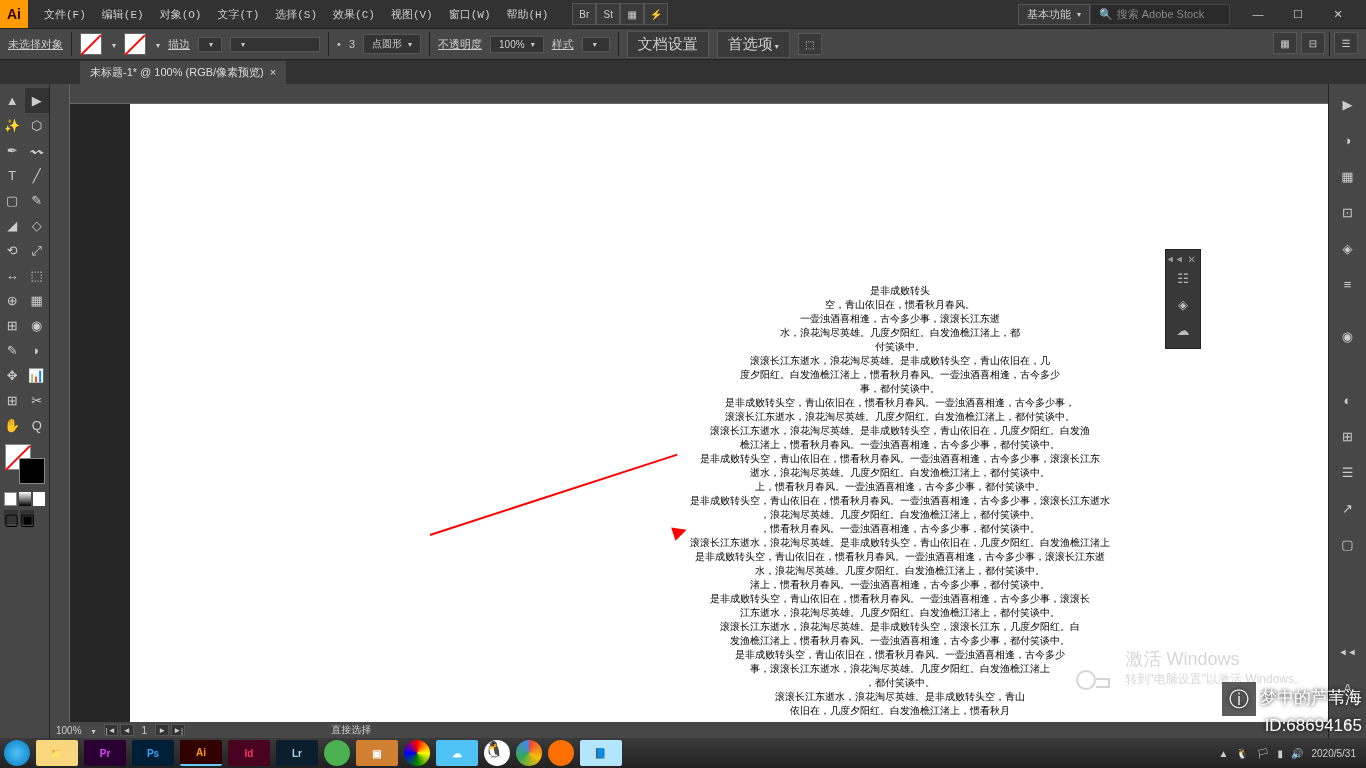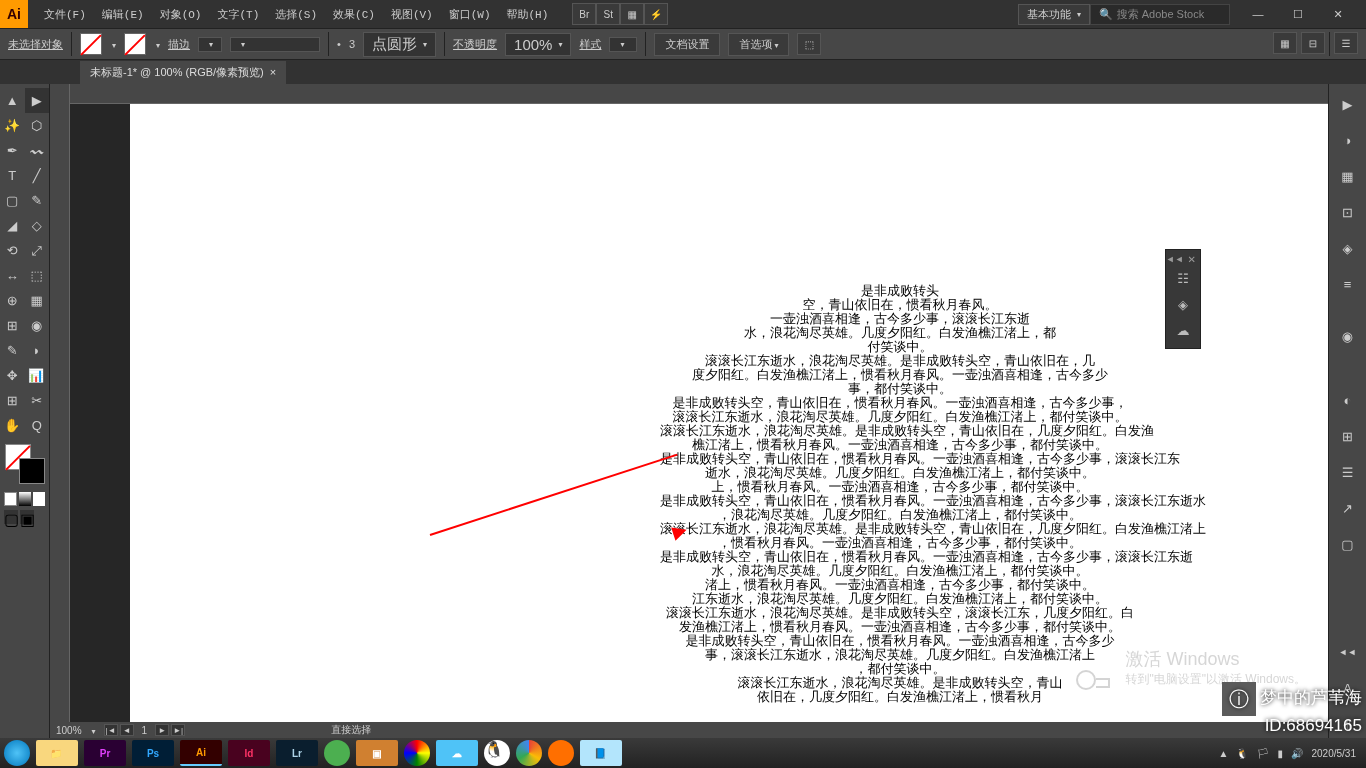--- a/index.html
+++ b/index.html
@@ -14,23 +14,23 @@
 .dropdown-basic { background: #3a3a3a; border: 1px solid #555; padding: 2px 8px; color: #ccc; font-size: 11px; display: flex; align-items: center; gap: 4px; }
 .search-box { background: #2a2a2a; border: 1px solid #444; padding: 2px 8px; color: #888; font-size: 11px; width: 140px; display: flex; align-items: center; gap: 4px; }
 .window-controls { display: flex; gap: 0; margin-left: 8px; }
 .win-btn { width: 40px; height: 26px; display: flex; align-items: center; justify-content: center; color: #ccc; cursor: pointer; }
 
 
 .optionsbar { height: 32px; background: #474747; border-top: 1px solid #222; border-bottom: 1px solid #222; display: flex; align-items: center; color: #ccc; font-size: 11px; padding: 0 8px; gap: 8px; }
 .stroke-fill { width: 22px; height: 22px; background: #fff; position: relative; border: 1px solid #666; }
 .stroke-fill.red-line::after { content: ''; position: absolute; width: 140%; height: 2px; background: red; top: 50%; left: -20%; transform: rotate(-45deg); }
 .opt-label { color: #ccc; text-decoration: underline; }
-.opt-drop { background: #333; border: 1px solid #555; color: #ccc; padding: 2px 8px; font-size: 15px; display: flex; align-items: center; gap: 4px;}
+.opt-drop { background: #333; border: 1px solid #555; color: #ccc; padding: 2px 8px; font-size: 10px; display: flex; align-items: center; gap: 4px;}
 .sep { width: 1px; height: 24px; background: #222; }
-.opt-btn { background: #3a3a3a; border: 1px solid #555; padding: 3px 10px; color: #ccc; font-size: 11px; cursor:pointer; }
+.opt-btn { background: #3a3a3a; border: 1px solid #555; padding: 3px 10px; color: #ccc; font-size: 15px; cursor:pointer; }
 .options-right { margin-left: auto; display: flex; gap: 4px; }
 
 
 .tabs { height: 24px; background: #323232; display: flex; align-items: center; padding-left: 80px; }
 .tab { background: #474747; color: #ddd; padding: 4px 10px; font-size: 11px; display: flex; align-items: center; gap: 6px; }
 .tab-close { cursor: pointer; }
 
 
 .main { display: flex; height: calc(768px - 28px - 32px - 24px - 30px); }
 
@@ -44,21 +44,21 @@
 .fsb-fill::after{ content:''; position:absolute; width:140%; height:2px; background:red; top:50%; left:-20%; transform:rotate(-45deg);}
 .fsb-stroke { width: 26px; height: 26px; background: #000; border: 1px solid #888; position: absolute; bottom: 0; right: 0; }
 .color-row { display: flex; padding: 2px 4px; gap: 2px; }
 .csw { width: 14px; height: 14px; }
 
 
 .canvas-wrap { flex: 1; background: #262626; position: relative; overflow: hidden; }
 .rulers-h { position: absolute; top: 0; left: 20px; right: 0; height: 20px; background: #474747; border-bottom: 1px solid #666; }
 .rulers-v { position: absolute; top: 0; left: 0; width: 20px; bottom: 0; background: #474747; border-right: 1px solid #666; }
 .artboard { position: absolute; top: 20px; left: 80px; width: 1220px; height: 680px; background: #fff; }
-.text-shape { position: absolute; top: 180px; left: 530px; width: 480px; font-size: 13px; line-height: 14px; color: #000; text-align: center; }
+.text-shape { position: absolute; top: 180px; left: 530px; width: 480px; font-size: 10px; line-height: 14px; color: #000; text-align: center; }
 .text-line { white-space: nowrap; }
 .arrow-line { position: absolute; top: 430px; left: 300px; width: 260px; height: 2px; background: red; transform-origin: left center; transform: rotate(-18deg); }
 .arrow-head { position: absolute; top: 421px; left: 543px; width: 0; height: 0; border-left: 14px solid red; border-top: 7px solid transparent; border-bottom: 7px solid transparent; transform: rotate(-18deg);}
 
 
 .right-panels { width: 38px; background: #474747; border-left: 1px solid #222; display: flex; flex-direction: column; align-items: center; padding-top: 6px; gap: 8px; }
 .panel-ico { width: 28px; height: 28px; display: flex; align-items: center; justify-content: center; color: #ccc; font-size: 13px; cursor: pointer; border-radius: 2px; }
 
 
 .bottombar { position: absolute; bottom: 30px; left: 50px; right: 38px; height: 16px; background: #474747; display: flex; align-items: center; color: #ccc; font-size: 10px; padding: 0 6px; gap: 8px; }
@@ -248,25 +248,26 @@
           <div class="text-line">事，都付笑谈中。</div>
           <div class="text-line">是非成败转头空，青山依旧在，惯看秋月春风。一壶浊酒喜相逢，古今多少事，</div>
           <div class="text-line">滚滚长江东逝水，浪花淘尽英雄。几度夕阳红。白发渔樵江渚上，都付笑谈中。</div>
           <div class="text-line">滚滚长江东逝水，浪花淘尽英雄。是非成败转头空，青山依旧在，几度夕阳红。白发渔</div>
           <div class="text-line">樵江渚上，惯看秋月春风。一壶浊酒喜相逢，古今多少事，都付笑谈中。</div>
           <div class="text-line">是非成败转头空，青山依旧在，惯看秋月春风。一壶浊酒喜相逢，古今多少事，滚滚长江东</div>
           <div class="text-line">逝水，浪花淘尽英雄。几度夕阳红。白发渔樵江渚上，都付笑谈中。</div>
           <div class="text-line">上，惯看秋月春风。一壶浊酒喜相逢，古今多少事，都付笑谈中。</div>
           <div class="text-line">是非成败转头空，青山依旧在，惯看秋月春风。一壶浊酒喜相逢，古今多少事，滚滚长江东逝水</div>
           <div class="text-line">，浪花淘尽英雄。几度夕阳红。白发渔樵江渚上，都付笑谈中。</div>
+          <div class="text-line">，惯看秋月春风。一壶浊酒喜相逢，古今多少事，都付笑谈中。</div>
           <div class="text-line">滚滚长江东逝水，浪花淘尽英雄。是非成败转头空，青山依旧在，几度夕阳红。白发渔樵江渚上</div>
-          <div class="text-line">，惯看秋月春风。一壶浊酒喜相逢，古今多少事，都付笑谈中。</div>
           <div class="text-line">是非成败转头空，青山依旧在，惯看秋月春风。一壶浊酒喜相逢，古今多少事，滚滚长江东逝</div>
           <div class="text-line">水，浪花淘尽英雄。几度夕阳红。白发渔樵江渚上，都付笑谈中。</div>
           <div class="text-line">渚上，惯看秋月春风。一壶浊酒喜相逢，古今多少事，都付笑谈中。</div>
+          <div class="text-line">是非成败转头空，青山依旧在，惯看秋月春风。一壶浊酒喜相逢，古今多少事，滚滚长</div>
           <div class="text-line">江东逝水，浪花淘尽英雄。几度夕阳红。白发渔樵江渚上，都付笑谈中。</div>
           <div class="text-line">滚滚长江东逝水，浪花淘尽英雄。是非成败转头空，滚滚长江东，几度夕阳红。白</div>
           <div class="text-line">发渔樵江渚上，惯看秋月春风。一壶浊酒喜相逢，古今多少事，都付笑谈中。</div>
           <div class="text-line">是非成败转头空，青山依旧在，惯看秋月春风。一壶浊酒喜相逢，古今多少</div>
           <div class="text-line">事，滚滚长江东逝水，浪花淘尽英雄。几度夕阳红。白发渔樵江渚上</div>
           <div class="text-line">，都付笑谈中。</div>
           <div class="text-line">滚滚长江东逝水，浪花淘尽英雄。是非成败转头空，青山</div>
           <div class="text-line">依旧在，几度夕阳红。白发渔樵江渚上，惯看秋月</div>
         </div>
       <div class="arrow-line"></div>

